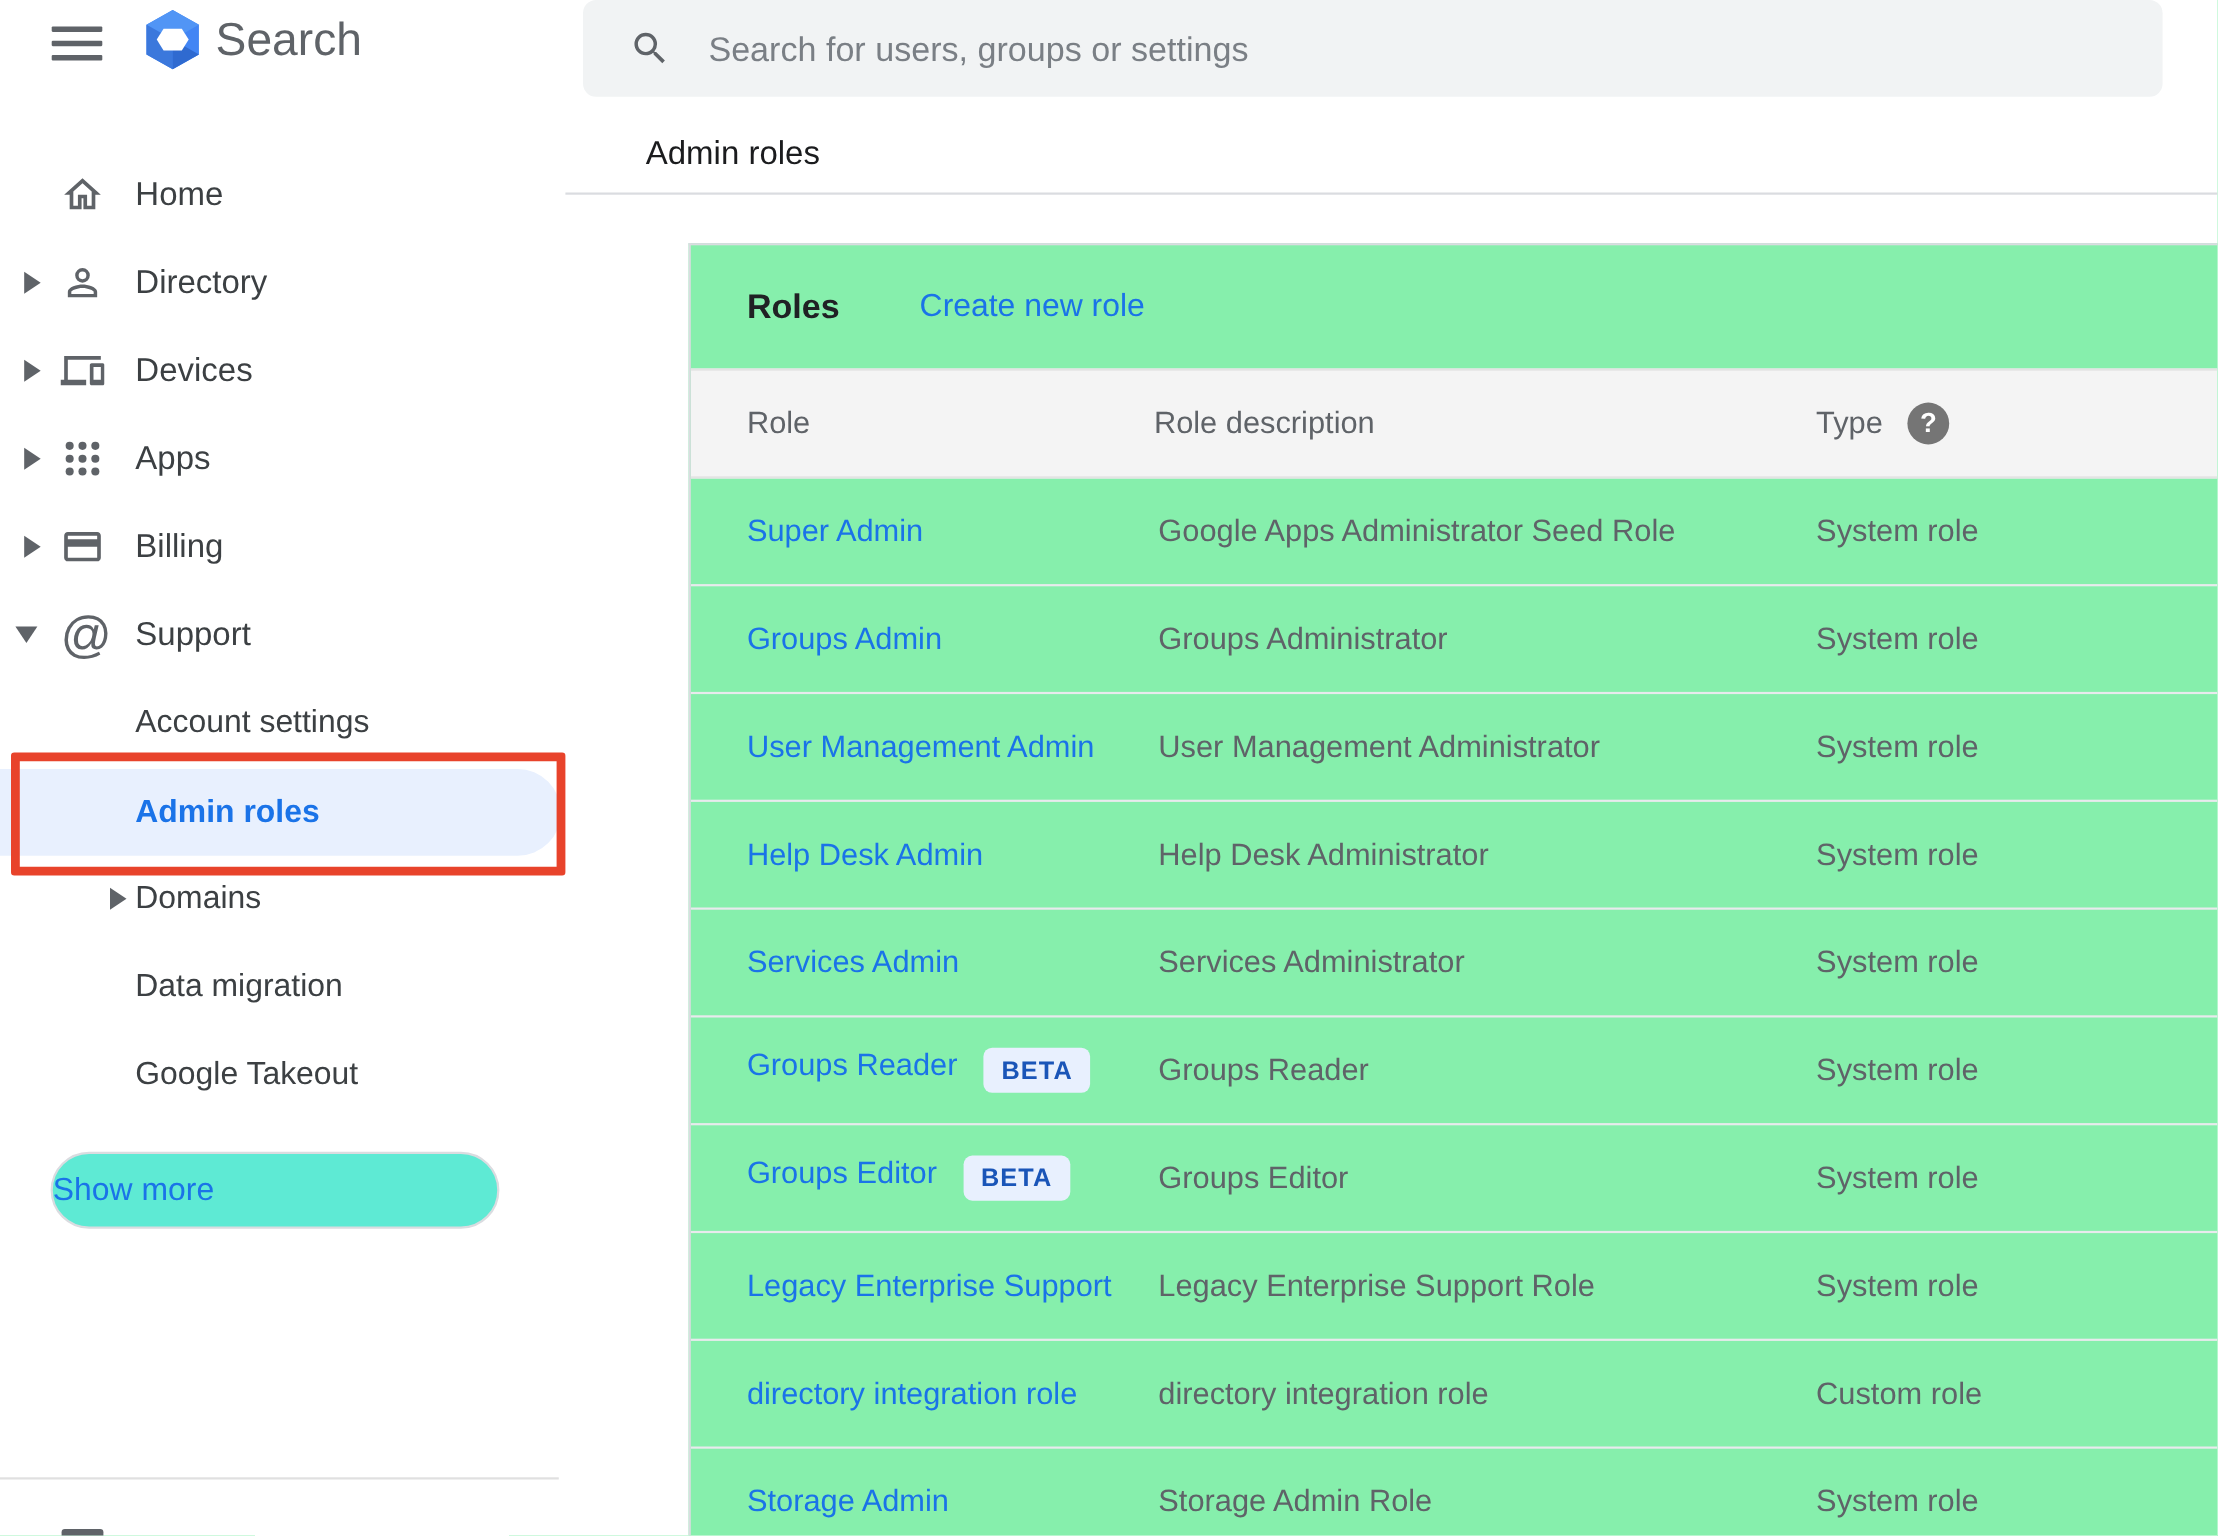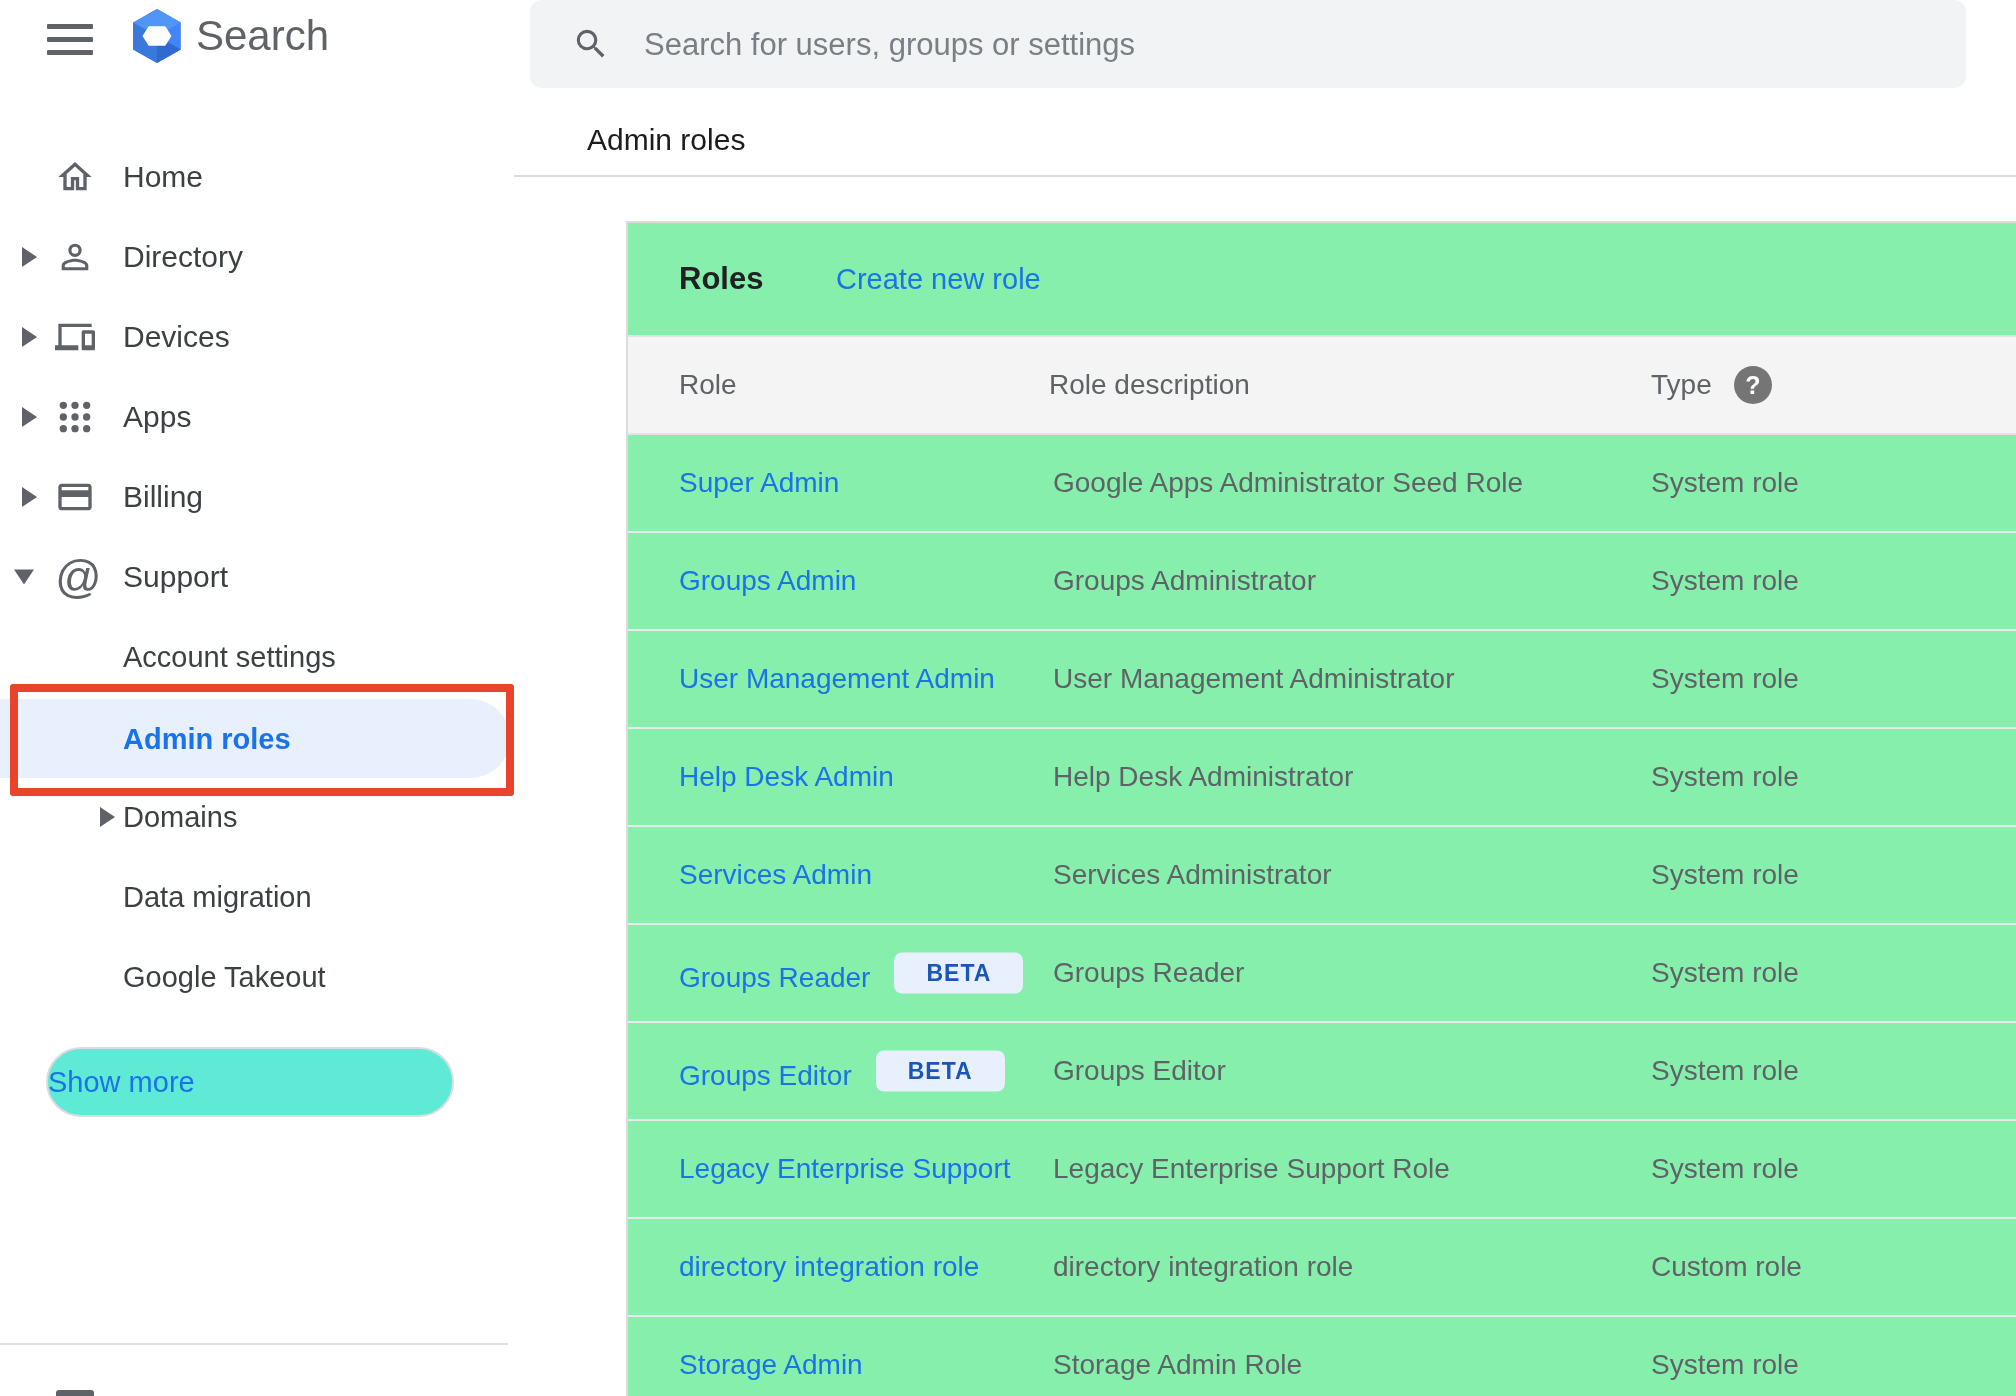--- a/index.html
+++ b/index.html
@@ -66,24 +66,24 @@
     border-top:2px solid #e3e3e3;border-bottom:2px solid #e3e3e3;box-sizing:content-box;}
   .th{position:absolute;top:50%;transform:translateY(-50%);font-size:28px;color:#5f6368;}
   .th-role{left:51px;}
   .th-desc{left:421px;}
   .th-type{left:1023px;}
   .help-icon{position:absolute;left:1106px;top:50%;transform:translateY(-50%);
     width:38px;height:38px;border-radius:50%;background:#757575;color:#fff;
     font-size:25px;font-weight:700;text-align:center;line-height:38px;cursor:pointer;}
   .trow{position:relative;height:98px;border-bottom:2px solid #e8eaed;box-sizing:border-box;}
   .cell{position:absolute;top:50%;transform:translateY(-50%);font-size:28px;white-space:nowrap;}
-  .cell-role{left:51px;display:flex;align-items:flex-end;gap:24px;}
+  .cell-role{left:51px;display:flex;align-items:flex-start;gap:24px;}
   .role-link{color:#1a73e8;text-decoration:none;cursor:pointer;}
   .beta{background:#e8f0fe;color:#1a55b8;font-weight:700;font-size:23px;
-    letter-spacing:1px;padding:7px 32px;border-radius:8px;}
+    letter-spacing:1px;padding:7px 16px;border-radius:8px;}
   .cell-desc{left:425px;color:#5f6368;}
   .cell-type{left:1023px;color:#5f6368;}
 </style>
 </head>
 <body>
 
 <div class="hamburger">
     <span></span>
     <span></span>
     <span></span>

